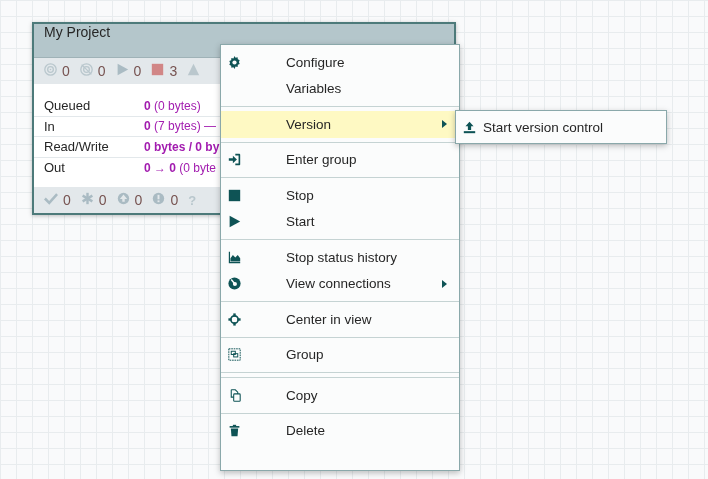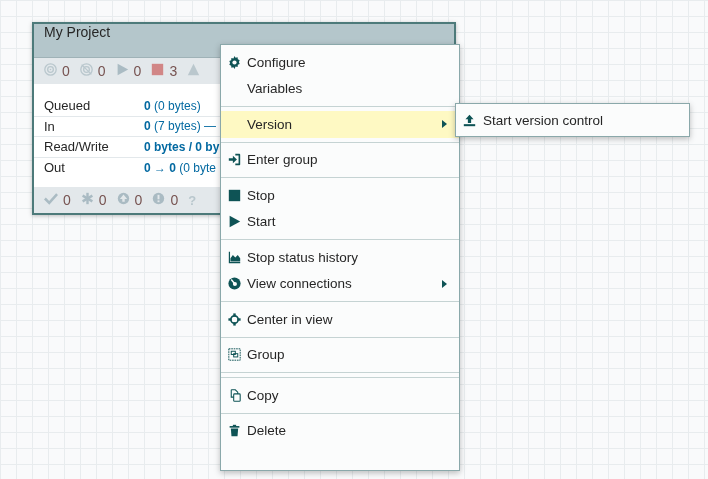--- a/index.html
+++ b/index.html
@@ -32,57 +32,57 @@
   }
   .pg-stat { display: flex; align-items: center; gap: 5px; }
   .ic-ghost { color: #b9c7cd; font-size: 14px; }
   .pg-body { padding-top: 12px; }
   .pg-row {
     height: 20.5px; display: flex; align-items: center; font-size: 12px;
     border-bottom: 1px solid #e3e8eb; padding: 0 10px;
   }
   .pg-row:last-child { border-bottom: none; }
   .pg-row .lbl { width: 100px; font-family: Liberation Sans, sans-serif; font-size: 13px; color: #262626; }
-  .pg-row .val { color: #0369a1; font-size: 12px; }
+  .pg-row .val { color: #a21caf; font-size: 12px; }
   .pg-row .val b { font-weight: bold; }
   .pg-footer {
     position: absolute; left: 0; right: 0; bottom: 0; height: 26px;
     background: #e3e8eb; display: flex; align-items: center; padding: 0 10px;
     gap: 10px; font-size: 14px; color: #775351;
   }
 
   
   .menu {
     position: absolute; left: 220px; top: 44px; width: 240px; height: 427px;
     background: #fbfcfc; border: 1px solid #8aa8aa;
     box-shadow: 0 2px 6px rgba(0,0,0,.25);
     padding-top: 4px;
     font-size: 13.5px; color: #262626;
   }
   .mi {
     height: 26.5px; display: flex; align-items: center; padding-left: 6px;
-    position: relative; cursor: pointer;
+    position: relative; cursor: pointer; gap: 39px;
   }
   .mi .ico {
     width: 14px; height: 14px; margin-right: 6px; display: flex;
     align-items: center; justify-content: center; color: #0e5355;
   }
   .mi .ico svg { width: 13px; height: 13px; fill: #0e5355; }
   .mi .noicon { width: 14px; margin-right: 6px; }
   .mi.active { background: #fef9c3; }
   .mi .arrow {
     position: absolute; right: 12px; top: 50%; transform: translateY(-50%);
     width: 0; height: 0; border-top: 4px solid transparent;
     border-bottom: 4px solid transparent; border-left: 5px solid #0e5355;
   }
   .sep { height: 1px; background: #c5d3d3; margin: 4px 0; }
 
   
   .submenu {
-    position: absolute; left: 455px; top: 103px; width: 235px; height: 34px;
+    position: absolute; left: 455px; top: 110px; width: 212px; height: 34px;
     background: #fbfcfc; border: 1px solid #8aa8aa;
     box-shadow: 0 2px 6px rgba(0,0,0,.25);
     display: flex; align-items: center; padding-left: 7px;
     font-size: 13.5px; color: #262626; cursor: pointer;
   }
   .submenu .ico { width: 14px; height: 14px; margin-right: 6px; display: flex; align-items: center; }
   .submenu svg { width: 13px; height: 13px; fill: #0e5355; }
 </style>
 </head>
 <body>

